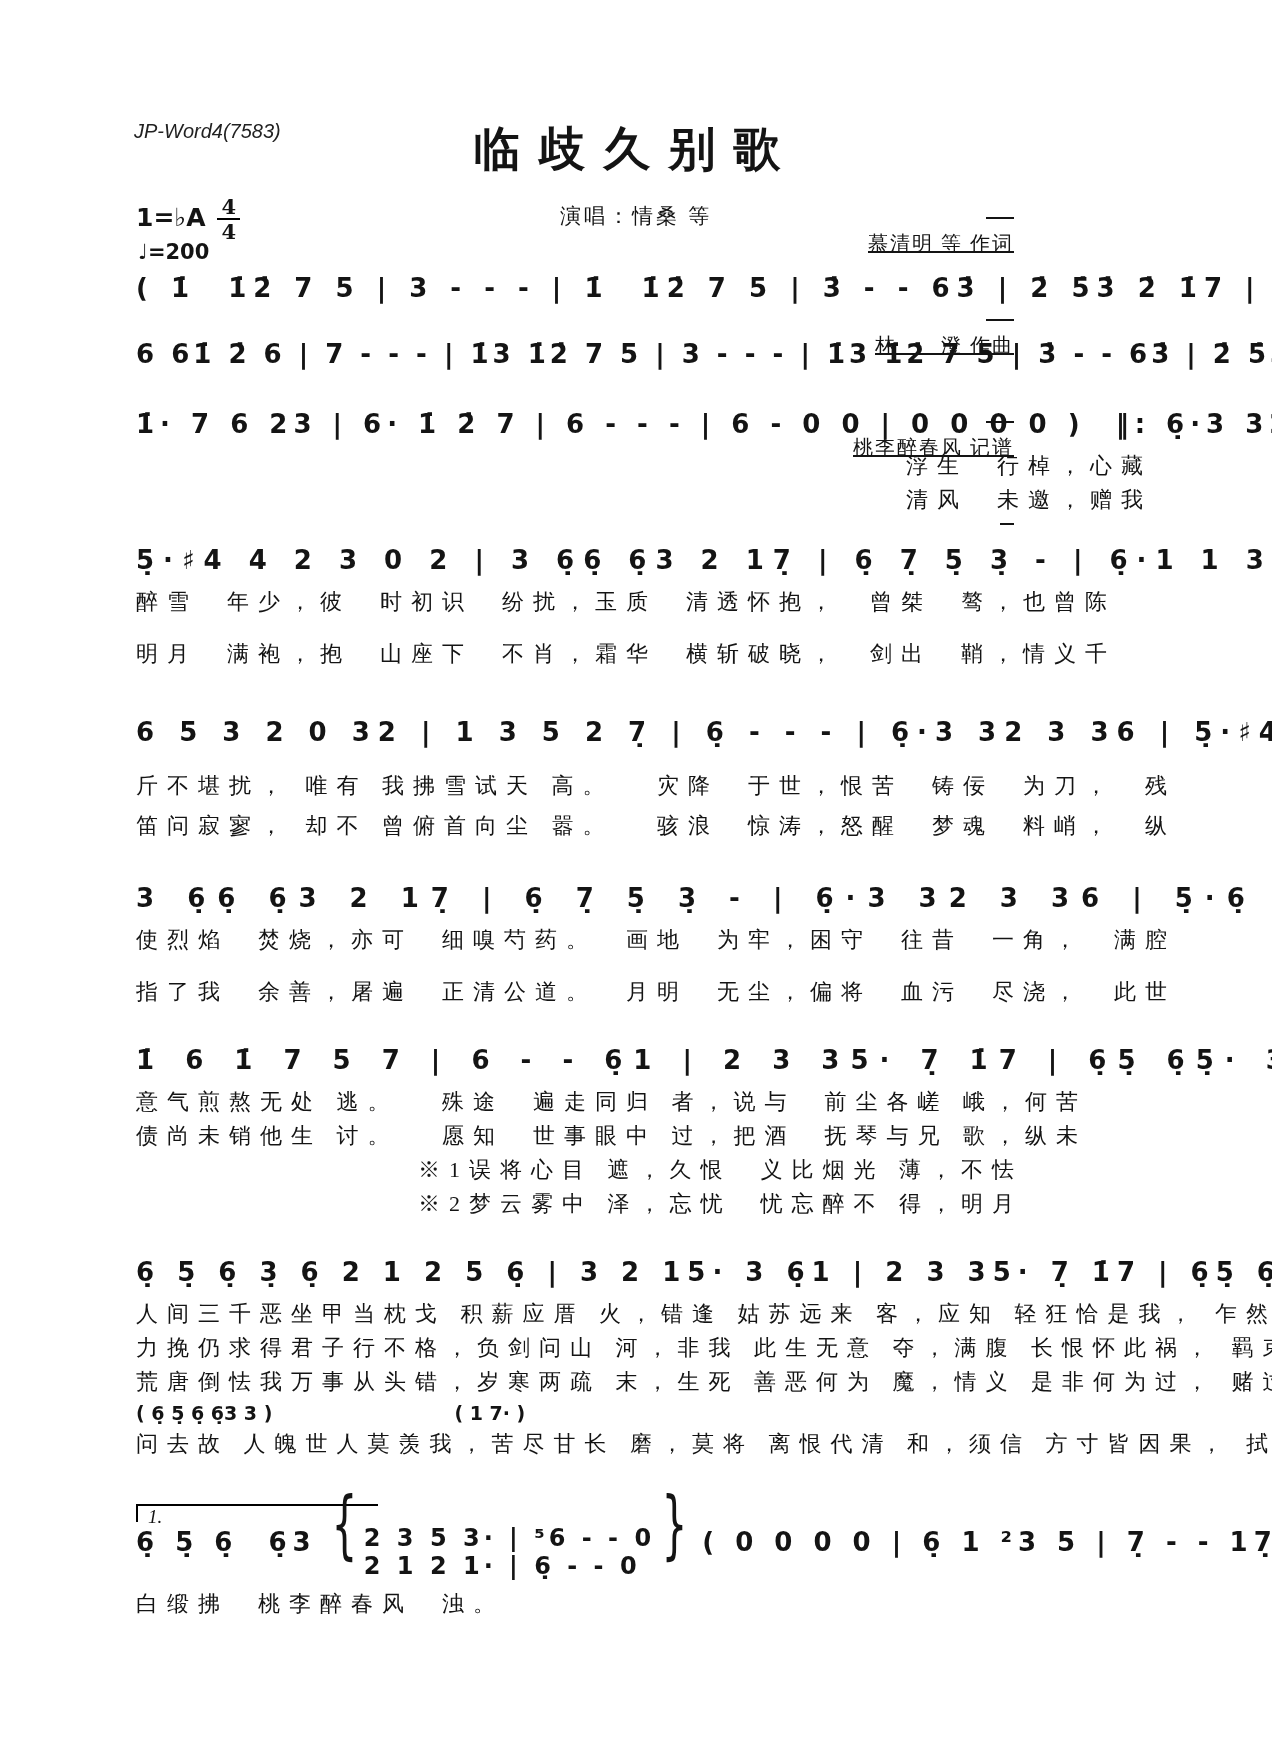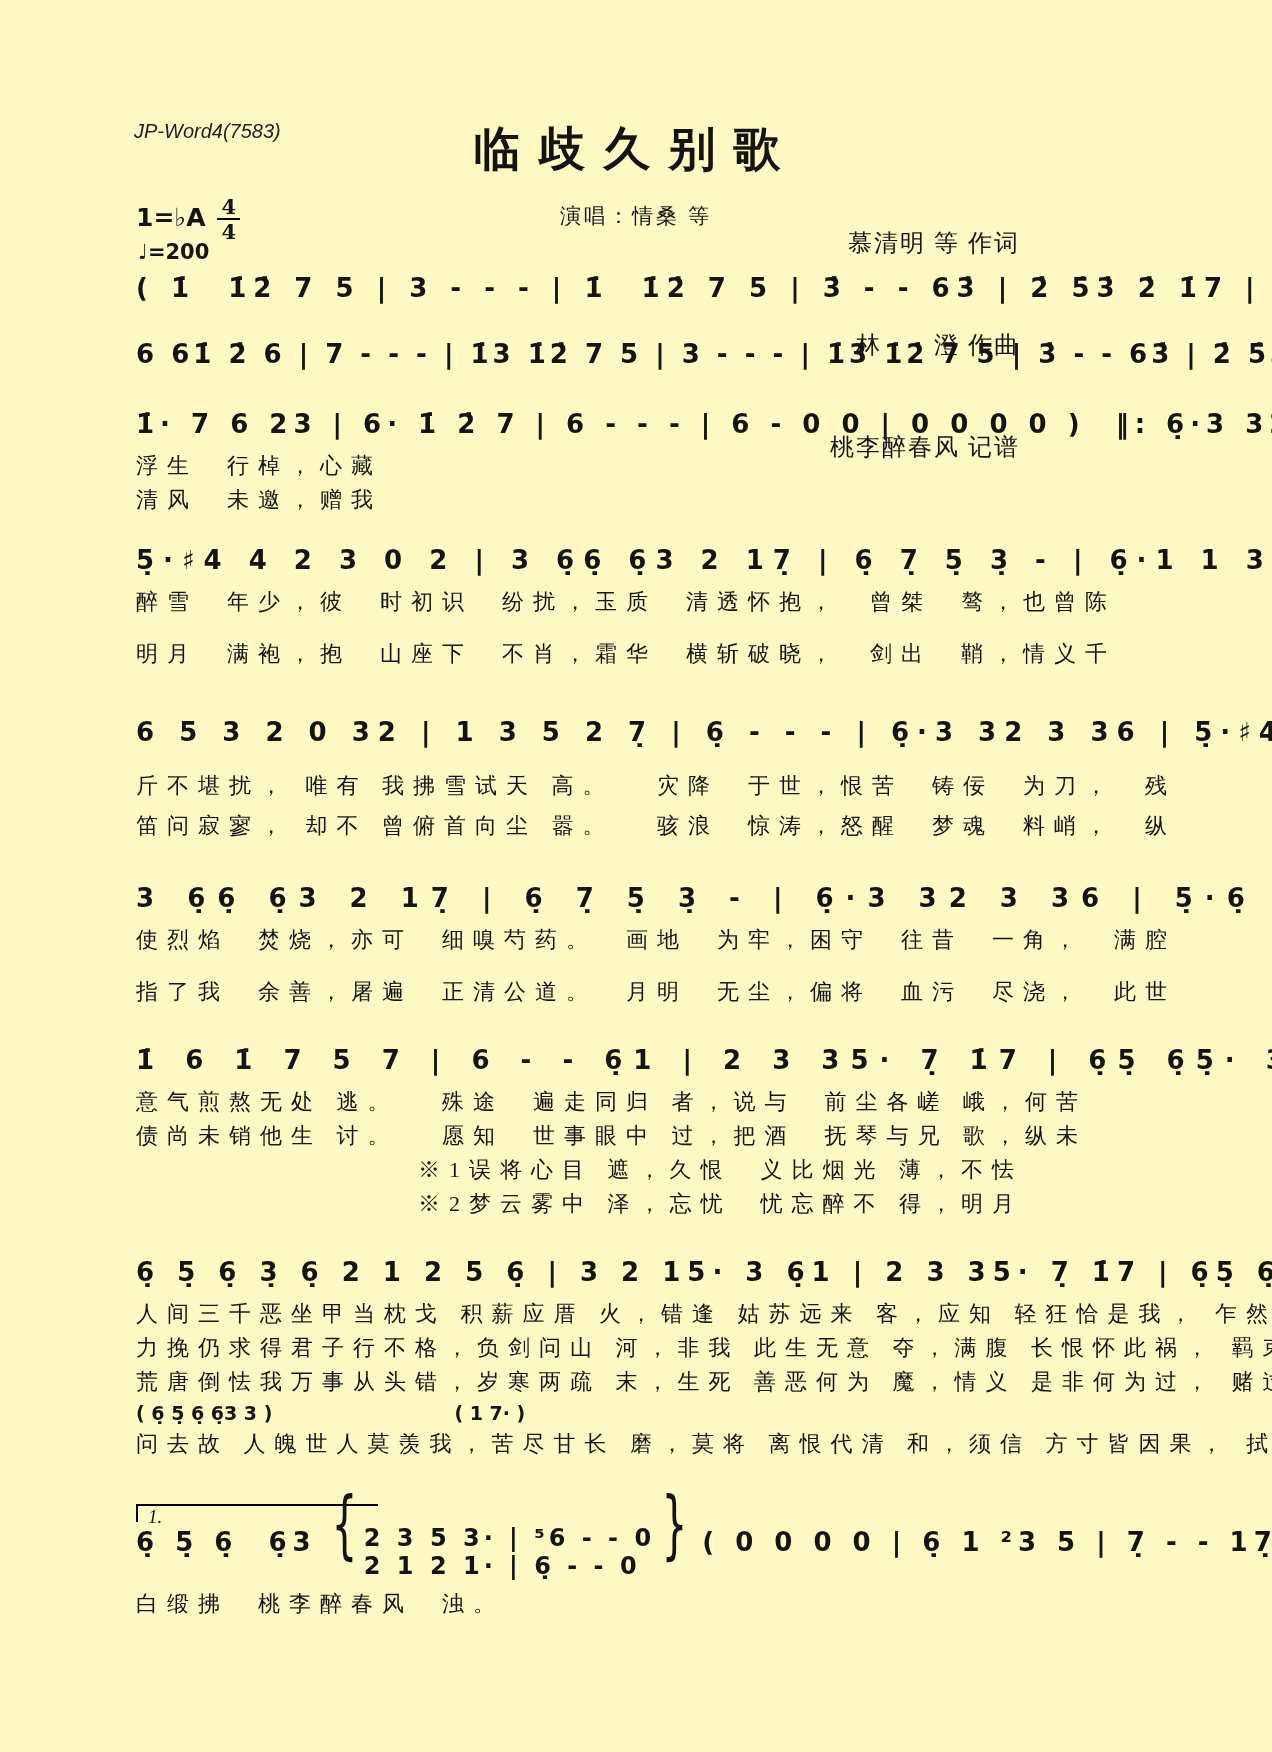--- a/index.html
+++ b/index.html
@@ -1,39 +1,39 @@
 <!DOCTYPE html>
 <html><head>
 <meta charset="utf-8">
 <style>
   html,body{margin:0;padding:0;background:#e8e8e8;}
-  .page{position:relative;width:1272px;height:1752px;background:#fef9c3;color:#141414;
+  .page{position:relative;width:1272px;height:1752px;background:#ffffff;color:#141414;
         font-family:"Liberation Serif", serif;overflow:hidden;margin:0 auto;}
   .watermark{position:absolute;left:134px;top:120px;font:italic 20px "Liberation Sans", sans-serif;color:#222;}
   .title{position:absolute;left:0;right:0;top:118px;margin:0;text-align:center;
          font-size:47px;font-weight:bold;letter-spacing:18px;}
-  .credits{position:absolute;right:252px;top:158px;text-align:right;
-           font-size:24px;line-height:34px;letter-spacing:2px;white-space:pre;}
+  .credits{position:absolute;right:258px;top:158px;text-align:right;
+           font-size:20px;line-height:34px;letter-spacing:2px;white-space:pre;text-decoration:underline;}
   .performer{position:absolute;left:0;right:0;top:202px;text-align:center;font-size:21px;letter-spacing:3px;}
   .keyrow{position:absolute;left:136px;top:196px;font-family:"DejaVu Sans", sans-serif;
           font-weight:bold;font-size:25px;}
   .timesig{display:inline-block;vertical-align:middle;text-align:center;margin-left:12px;
            font-size:21px;line-height:21px;font-family:"DejaVu Serif", serif;}
   .ts-top{display:block;border-bottom:2px solid #000;padding:0 4px 1px;}
   .ts-bottom{display:block;padding-top:1px;}
   .tempo{position:absolute;left:138px;top:240px;font-family:"DejaVu Sans", sans-serif;
          font-weight:bold;font-size:21px;}
   .score{position:absolute;left:136px;right:110px;top:270px;}
   .notes{font-family:"DejaVu Sans", sans-serif;font-weight:bold;font-size:26px;
          white-space:pre;line-height:36px;}
   .ls4{letter-spacing:4px;} .ls6{letter-spacing:6px;} .ls7{letter-spacing:7px;}
   .ls8{letter-spacing:8px;} .ls9{letter-spacing:9px;} .ls11{letter-spacing:11px;}
   .ls12{letter-spacing:12px;}
   .lyric{font-size:22px;letter-spacing:9px;white-space:pre;line-height:32px;}
-  .indent-rep{}
+  .indent-rep{margin-left:770px;}
   .indent-mark{margin-left:282px;}
   .annrow{display:flex;font-family:"DejaVu Sans", sans-serif;font-weight:bold;
           font-size:19px;white-space:pre;line-height:26px;}
   .ann-a1{margin-left:382px;} .ann-b1{margin-left:300px;}
   .ann-a2{margin-left:0;}     .ann-b2{margin-left:182px;}
   .mt26{margin-top:26px;} .mt30{margin-top:30px;} .mt34{margin-top:34px;}
   .mt38{margin-top:38px;} .mt44{margin-top:44px;} .mt8{margin-top:8px;}
   .mt4{margin-top:20px;} .mt2{margin-top:2px;}
   .volta{width:230px;height:16px;border-top:2px solid #000;border-left:2px solid #000;
          margin-top:44px;font:italic 19px "Liberation Serif", serif;padding-left:10px;}

